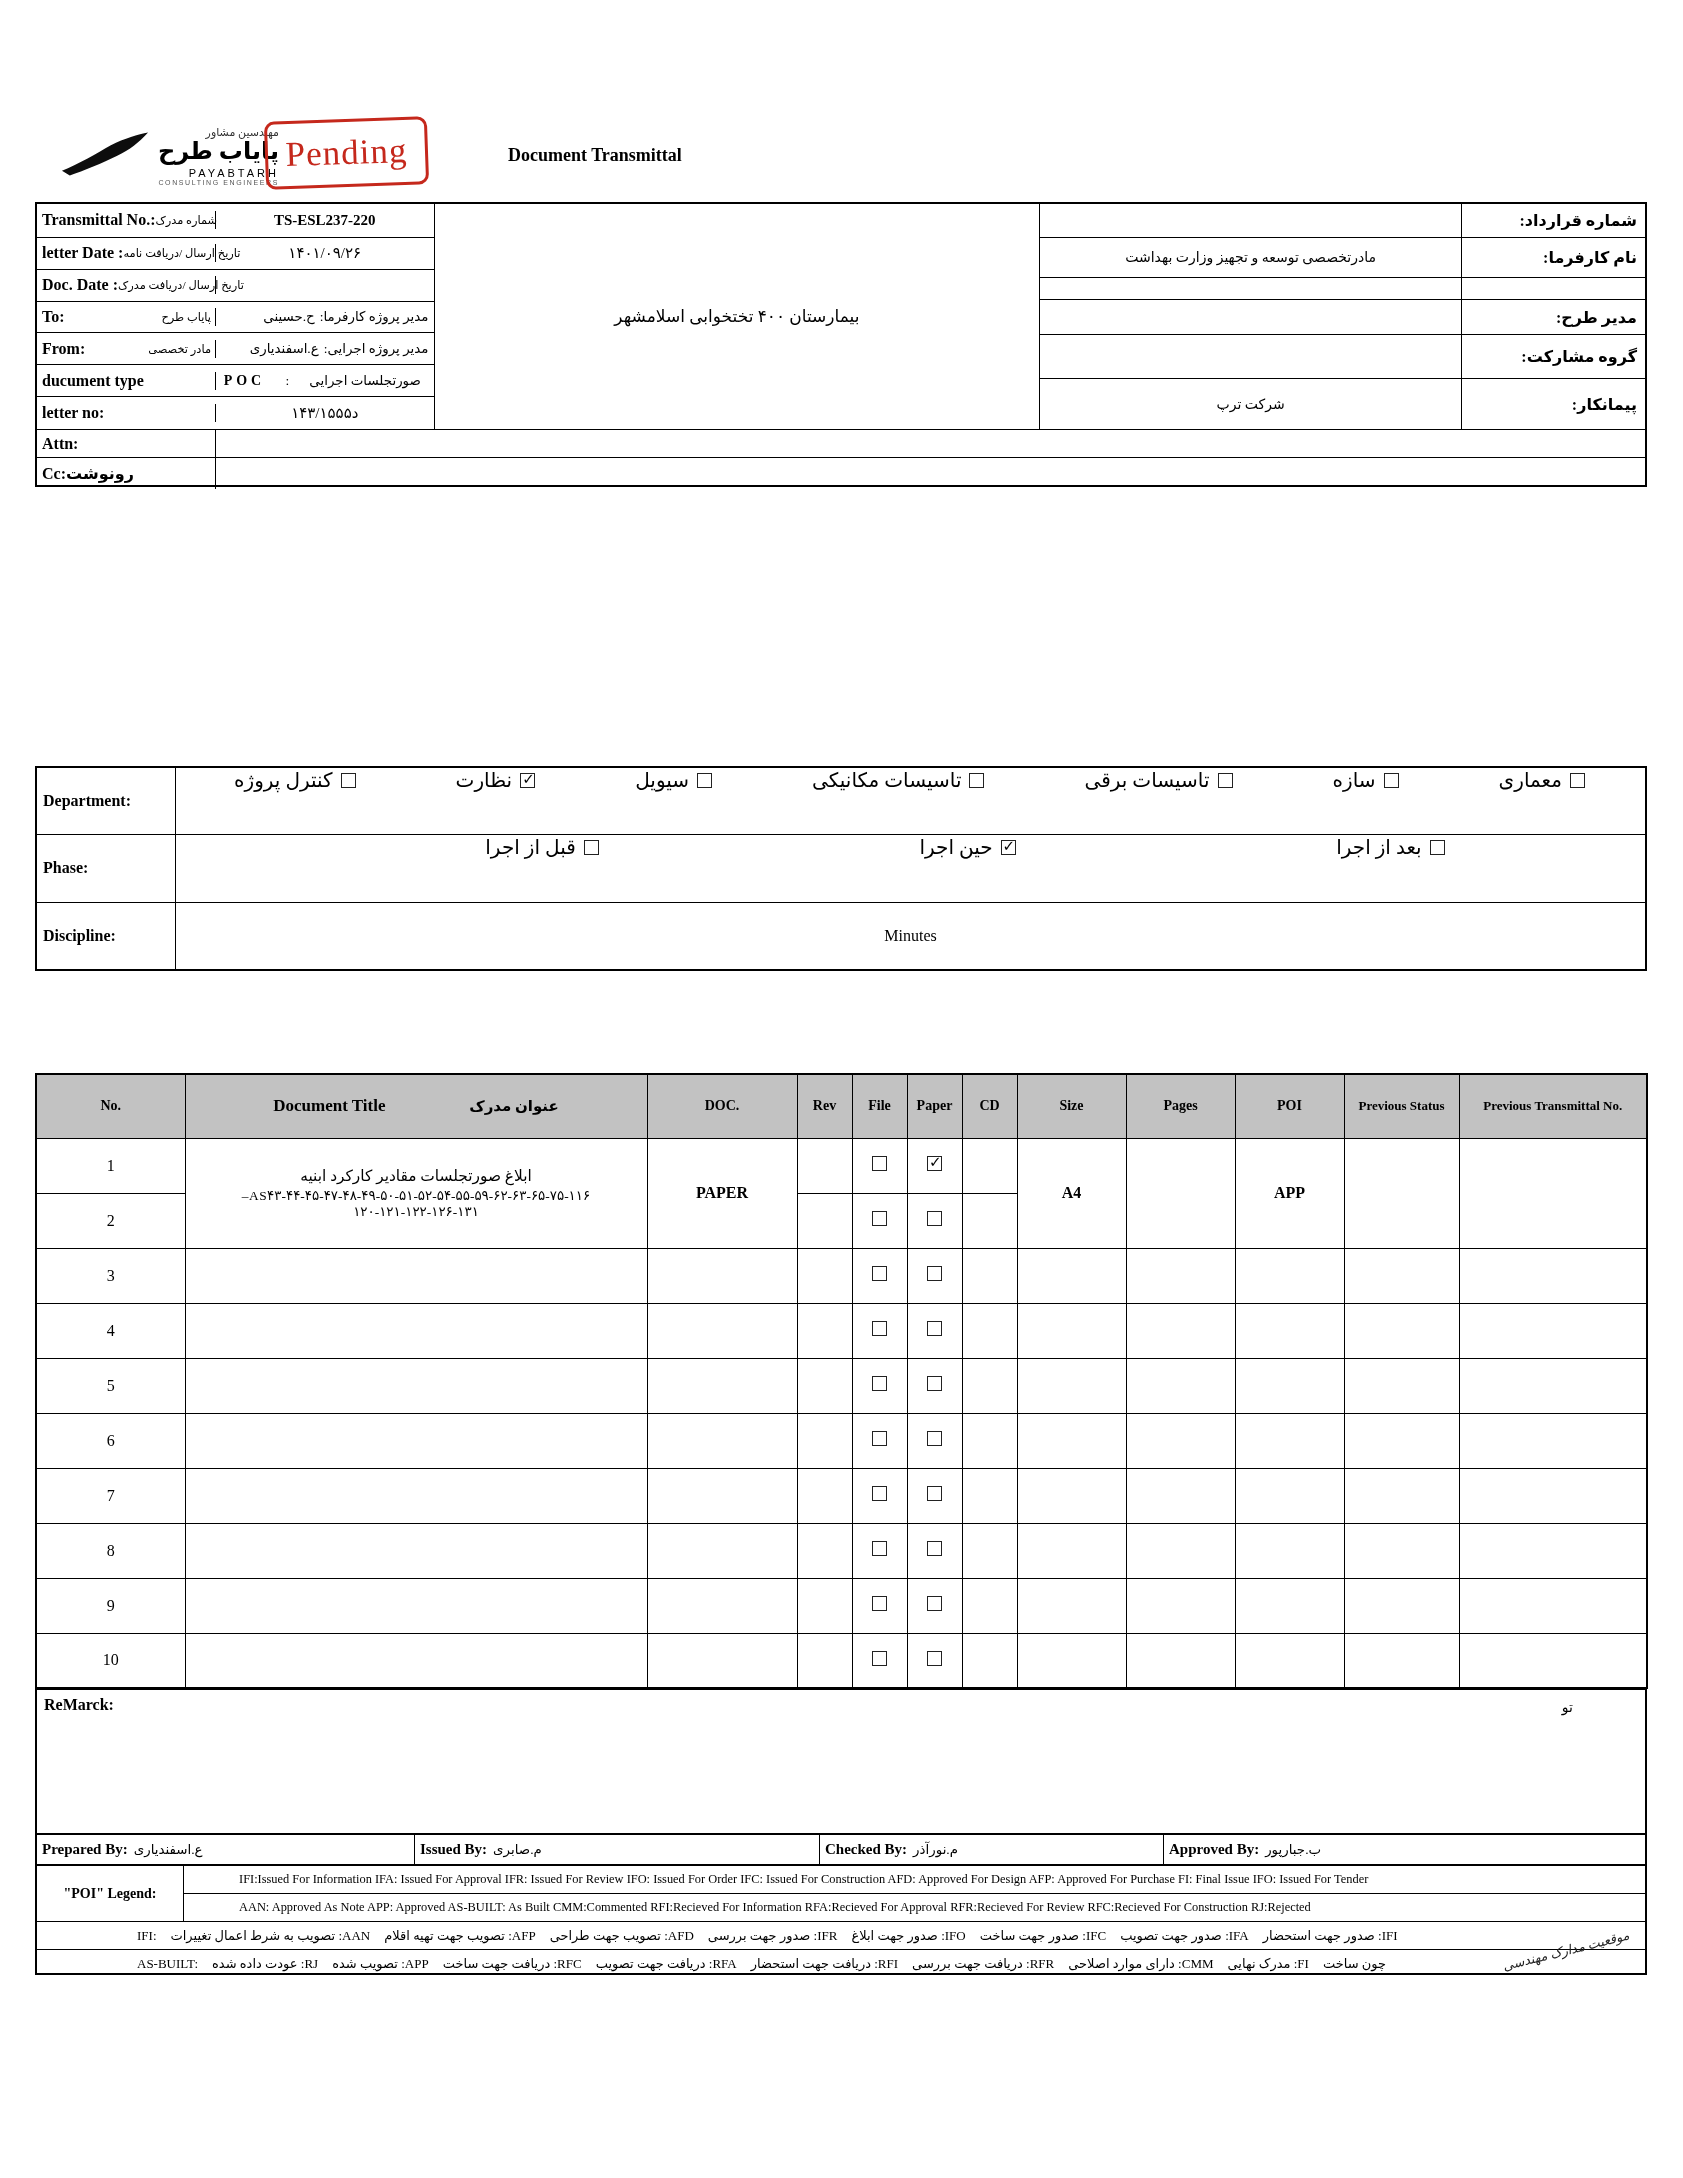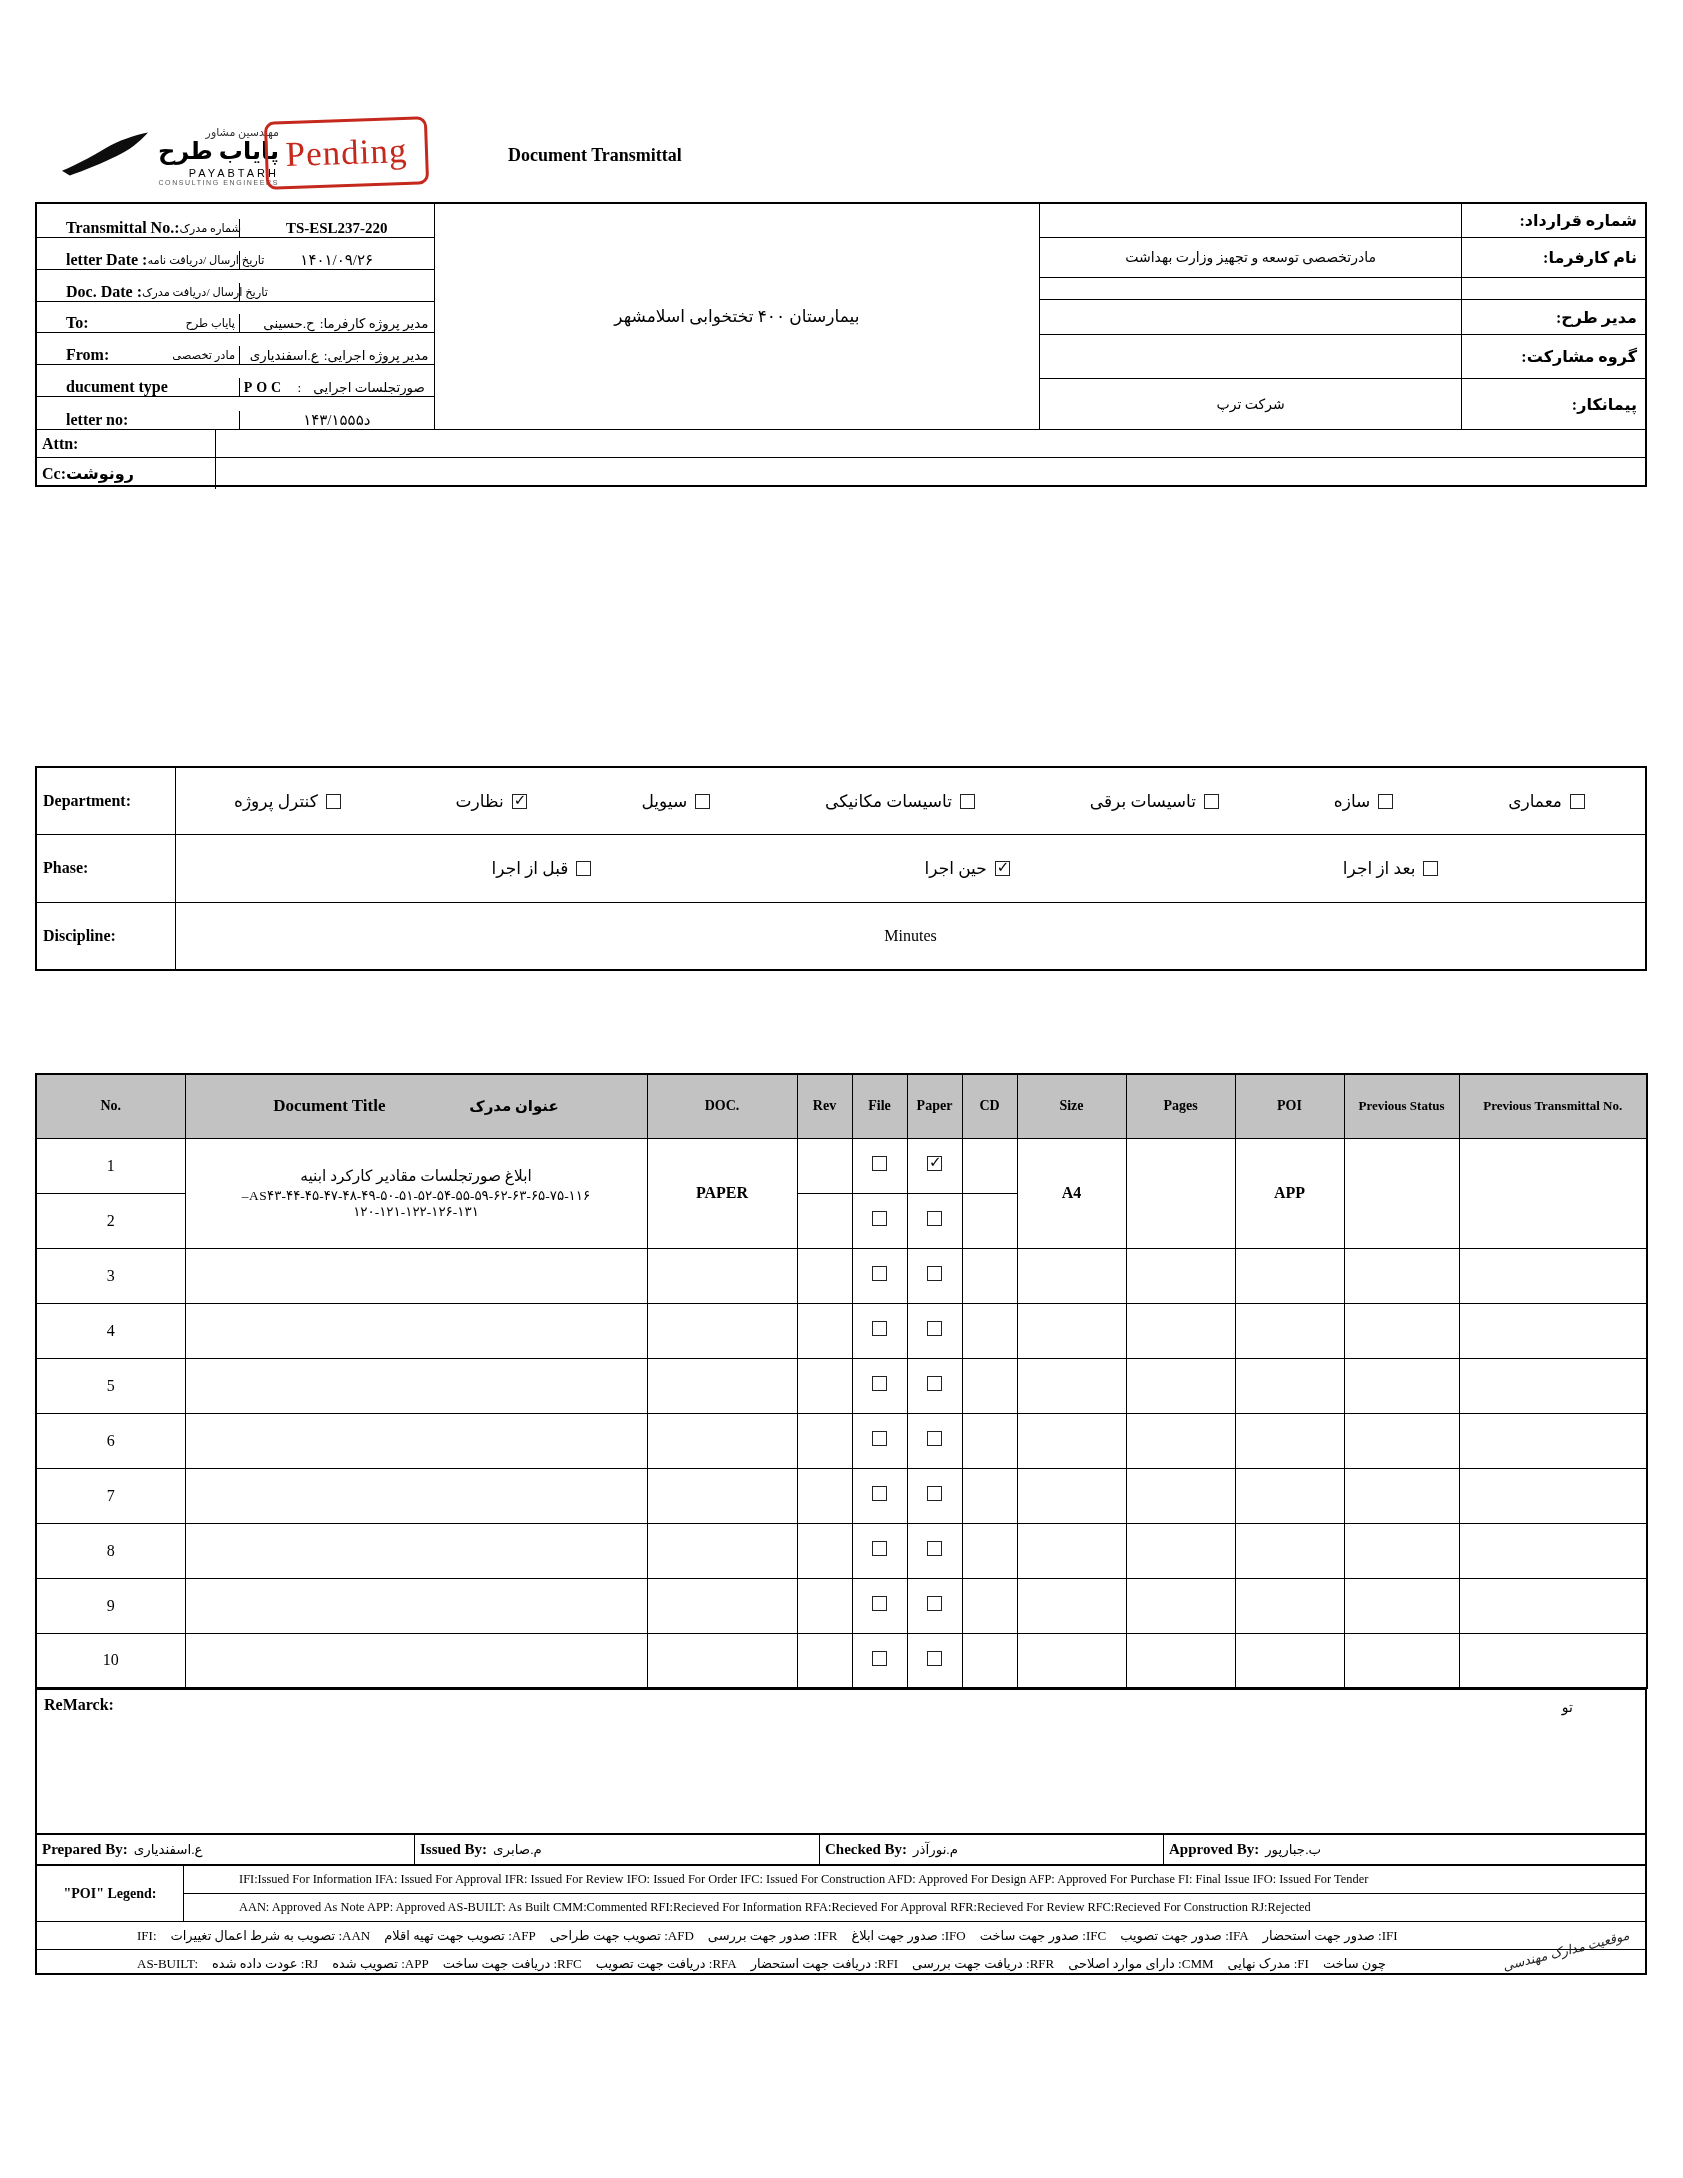--- a/index.html
+++ b/index.html
@@ -17,21 +17,21 @@
   .logo-ensub{font-size:7px;letter-spacing:1.6px;color:#555;font-family:"Liberation Sans","DejaVu Sans",sans-serif;}
   #stamp{position:absolute;left:265px;top:119px;width:157px;height:62px;border:3px solid #c5281c;
          border-radius:10px;display:flex;align-items:center;justify-content:center;
          font-size:35px;color:#c5281c;transform:rotate(-2deg);letter-spacing:1px;}
   #doc-title{position:absolute;left:508px;top:145px;font-size:18px;font-weight:bold;}
 
   
   #info{top:202px;height:285px;border:2px solid #000;}
   .info-top{display:flex;height:225px;}
   .info-left{width:398px;display:flex;flex-direction:column;}
-  .il-row{display:flex;border-bottom:1px solid #000;box-sizing:border-box;align-items:flex-end;padding-left:24px;}
+  .il-row{display:flex;border-bottom:1px solid #000;box-sizing:border-box;align-items:center;}
   .il-row:last-child{border-bottom:none;}
   .il-label{width:179px;border-right:1px solid #000;display:flex;justify-content:space-between;
             align-items:center;padding:0 4px 0 5px;box-sizing:border-box;}
   .il-label .en{font-weight:bold;font-size:16px;white-space:nowrap;}
   .il-label .fa{font-size:11.4px;direction:rtl;white-space:nowrap;}
   .il-value{flex:1;display:flex;align-items:center;justify-content:center;font-size:15px;}
   .il-value.rtl{direction:rtl;justify-content:flex-start;padding-right:5px;font-size:13.4px;gap:5px;}
   .info-mid{width:607px;border-left:1px solid #000;border-right:1px solid #000;
             display:flex;align-items:center;justify-content:center;font-size:17px;direction:rtl;}
   .info-right{width:607px;display:flex;flex-direction:column;}
@@ -45,22 +45,22 @@
             padding-left:5px;box-sizing:border-box;font-weight:bold;font-size:16px;}
   .ib-value{flex:1;}
   .poc{letter-spacing:4px;font-weight:bold;font-size:14px;}
 
   
   #class{top:766px;height:205px;border:2px solid #000;display:flex;flex-direction:column;}
   .cl-row{display:flex;border-bottom:1px solid #000;flex:1;box-sizing:border-box;}
   .cl-row:last-child{border-bottom:none;}
   .cl-label{width:139px;border-right:1px solid #000;display:flex;align-items:center;
             padding-left:6px;box-sizing:border-box;font-weight:bold;font-size:16px;}
-  .cl-items{flex:1;display:flex;align-items:center;justify-content:space-between;
-            padding:0 60px 0 58px;font-size:17px;}
+  .cl-items{flex:1;display:flex;align-items:flex-start;justify-content:space-between;
+            padding:0 60px 0 58px;font-size:20px;}
   .cl-items.phase{justify-content:space-around;padding:0 40px 0 149px;}
   .cl-value{flex:1;display:flex;align-items:center;justify-content:center;font-size:16px;}
   .chk-item{display:inline-flex;align-items:center;gap:8px;}
   .cb{display:inline-block;width:15px;height:15px;border:1.5px solid #222;position:relative;
       background:#fff;box-sizing:border-box;flex:0 0 auto;}
   .cb.checked::after{content:"\2713";position:absolute;left:1px;top:-4px;font-size:15px;
       font-family:"DejaVu Sans",sans-serif;}
 
   
   #doctable{top:1073px;}

